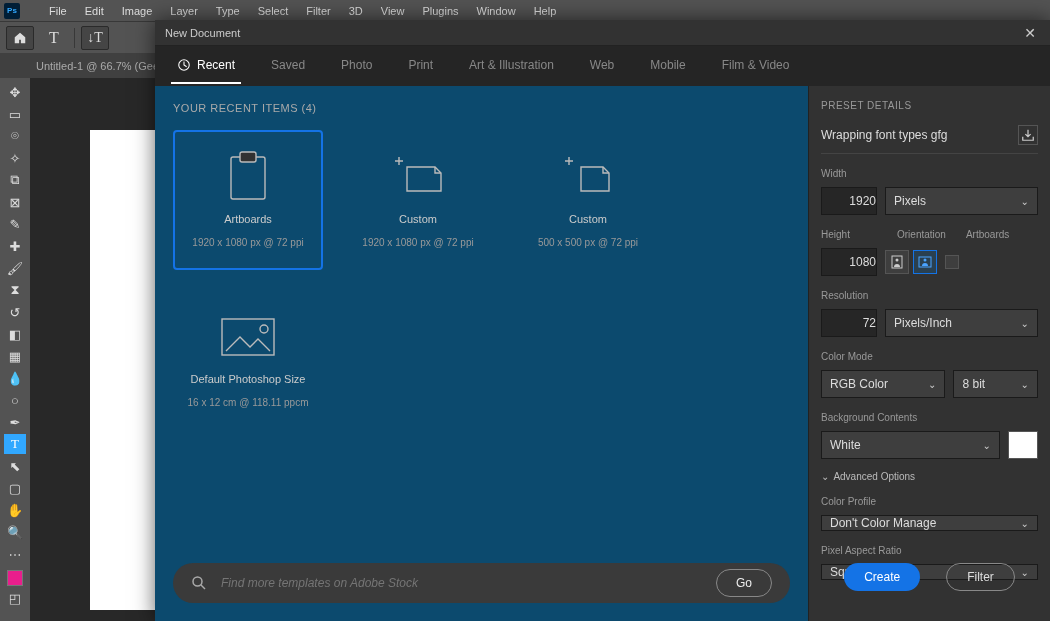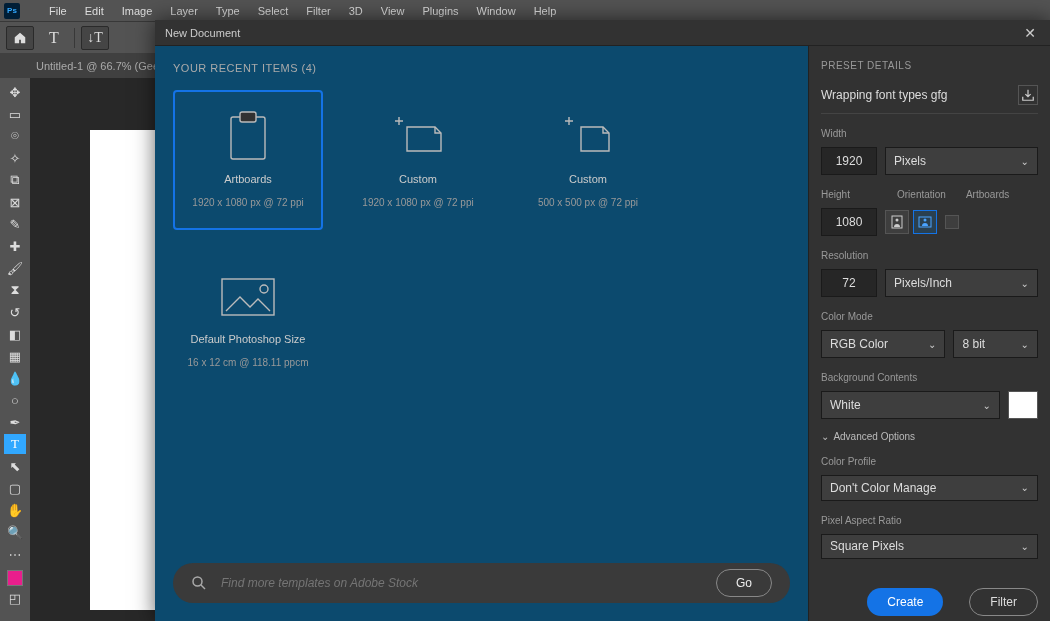--- a/index.html
+++ b/index.html
@@ -38,30 +38,30 @@
 .search-row input{flex:1;background:transparent;border:none;color:#aaa;font-style:italic;font-size:12px;outline:none}
 .go-btn{width:56px;height:28px;border:1px solid #888;border-radius:14px;background:transparent;color:#eee;font-size:12px;cursor:pointer}
 
 .details{width:242px;background:#323232;border-left:1px solid #222;padding:14px 12px;display:flex;flex-direction:column;gap:8px;overflow-y:auto;position:relative}
 .details-hdr{font-size:10px;letter-spacing:.5px;color:#999;margin-bottom:6px}
 .name-row{display:flex;align-items:center;gap:20px;padding-bottom:8px;border-bottom:1px solid #444}
 .name-row input{flex:1;background:transparent;border:none;color:#ddd;font-size:12px;outline:none}
 .save-ico{width:20px;height:20px;display:flex;align-items:center;justify-content:center;color:#ccc;cursor:pointer;border:1px solid #555}
 .field-label{font-size:10px;color:#999;margin-top:6px}
 .row{display:flex;gap:8px;align-items:center}
-.num-input{width:56px;height:28px;background:#262626;border:1px solid #1a1a1a;color:#ddd;text-align:center;font-size:12px;outline:none}
+.num-input{width:56px;height:28px;background:#262626;border:1px solid #1a1a1a;color:#ddd;text-align:right;font-size:12px;outline:none}
 .sel-input{flex:1;height:28px;background:#3e3e3e;border:1px solid #1a1a1a;color:#ddd;padding:0 8px;font-size:12px;display:flex;align-items:center;justify-content:space-between;cursor:pointer}
 .sel-input .chev{color:#ccc;font-size:10px}
 .orient-group{display:flex;gap:4px}
 .orient-btn{width:24px;height:24px;border:1px solid #555;display:flex;align-items:center;justify-content:center;background:#3e3e3e;cursor:pointer}
 .orient-btn.active{border-color:#1473e6;background:#2a4050}
 .checkbox{width:14px;height:14px;border:1px solid #555;background:#3e3e3e}
 .swatch-sq{width:30px;height:28px;background:#fff;border:1px solid #555}
 .adv-toggle{font-size:10px;color:#bbb;display:flex;align-items:center;gap:4px;cursor:pointer;margin-top:4px}
-.footer-btns{position:absolute;bottom:5px;left:12px;right:12px;display:flex;gap:26px;justify-content:flex-end}
+.footer-btns{position:absolute;bottom:30px;left:12px;right:12px;display:flex;gap:26px;justify-content:center}
 .btn-primary{height:28px;padding:0 20px;background:#1473e6;border:none;border-radius:14px;color:#fff;font-size:12px;cursor:pointer}
 .btn-secondary{height:28px;padding:0 20px;background:transparent;border:1px solid #888;border-radius:14px;color:#ddd;font-size:12px;cursor:pointer}
 svg{display:block}
 </style>
 </head>
 <body>
 
 <div class="menubar">
   <div class="ps-logo">Ps</div>
   <div class="menu-item">File</div>
@@ -121,20 +121,36 @@
   <div class="canvas-area">
     <div class="canvas"></div>
   </div>
 </div>
 
 <div class="dialog">
   <div class="dlg-title">
     <span>New Document</span>
     <span class="dlg-close">✕</span>
   </div>
+  <div class="dlg-tabs">
+    <div class="dlg-tab active">
+      <svg width="14" height="14" viewBox="0 0 16 16">
+          <circle cx="8" cy="8" r="6" fill="none" stroke="#fff" stroke-width="1.2"></circle>
+          <path d="M8 4v4l3 2" stroke="#fff" stroke-width="1.2" fill="none"></path>
+        </svg>
+      <span>Recent</span>
+    </div>
+    <div class="dlg-tab">Saved</div>
+    <div class="dlg-tab">Photo</div>
+    <div class="dlg-tab">Print</div>
+    <div class="dlg-tab">Art &amp; Illustration</div>
+    <div class="dlg-tab">Web</div>
+    <div class="dlg-tab">Mobile</div>
+    <div class="dlg-tab">Film &amp; Video</div>
+  </div>
   <div class="dlg-body">
     <div class="presets">
       <div class="presets-hdr">YOUR RECENT ITEMS  (4)</div>
       <div class="presets-grid">
         <div class="preset-card sel">
           <div class="preset-icon">
             <svg width="46" height="52" viewBox="0 0 46 52">
                 <rect x="6" y="6" width="34" height="42" rx="2" fill="none" stroke="#bbb" stroke-width="1.4"></rect>
                 <rect x="15" y="1" width="16" height="10" rx="2" fill="#323232" stroke="#bbb" stroke-width="1.4"></rect>
               </svg>

